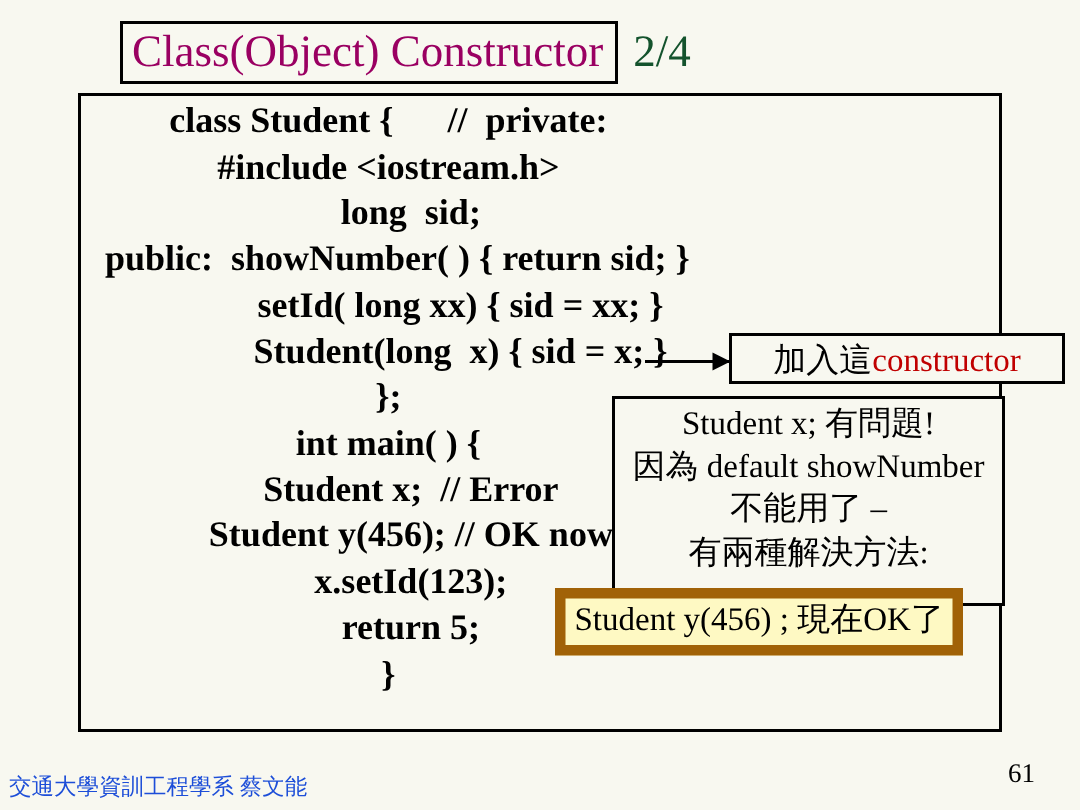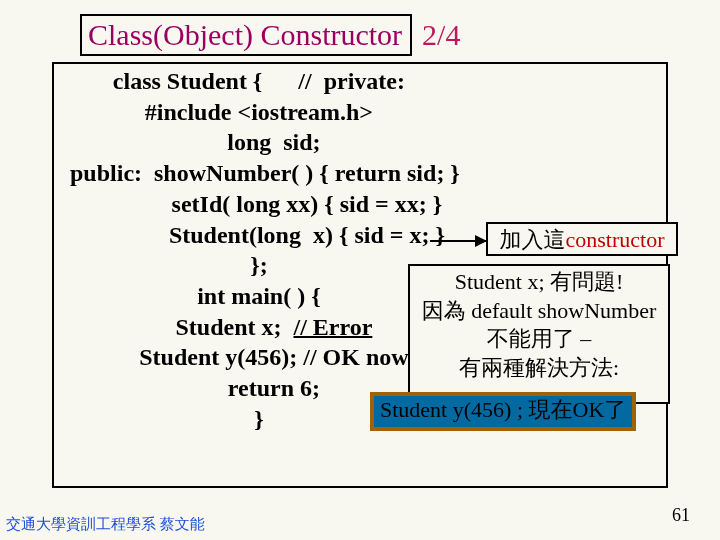--- a/index.html
+++ b/index.html
@@ -29,21 +29,21 @@
     border: 2px solid #000;
     padding: 2px 8px 2px 6px;
     font-size: 30px;
     font-weight: normal;
     color: #9a0062;
     background: #f8f8f0;
   }
   .title-suffix {
     margin-left: 10px;
     font-size: 30px;
-    color: #be185d;
+    color: #14532d;
   }
   .main-box {
     position: absolute;
     top: 62px;
     left: 52px;
     width: 616px;
     height: 426px;
     border: 2px solid #000;
     box-sizing: border-box;
     background: #f8f8f0;
@@ -53,21 +53,20 @@
     top: 66px;
     left: 58px;
     font-size: 24px;
     font-weight: bold;
     color: #000;
     line-height: 1.28;
     white-space: nowrap;
   }
   .code div { white-space: pre; }
   .error-underline {
-    text-decoration: underline;
     text-decoration-thickness: 2px;
   }
   .arrow {
     position: absolute;
     top: 240px;
     left: 430px;
     width: 56px;
     height: 2px;
     background: #000;
   }
@@ -77,21 +76,21 @@
     right: -1px;
     top: -5px;
     border-left: 12px solid #000;
     border-top: 6px solid transparent;
     border-bottom: 6px solid transparent;
   }
   .callout1 {
     position: absolute;
     top: 222px;
     left: 486px;
-    width: 192px;
+    width: 224px;
     height: 34px;
     border: 2px solid #000;
     background: #f8f8f0;
     font-size: 22px;
     padding: 0 4px;
     box-sizing: border-box;
     line-height: 32px;
   }
   .callout1 .red { color: #c00000; }
   .callout2 {
@@ -103,22 +102,22 @@
     background: #f8f8f0;
     font-size: 22px;
     padding: 2px 6px 20px 6px;
     box-sizing: border-box;
     line-height: 1.3;
   }
   .callout3 {
     position: absolute;
     top: 392px;
     left: 370px;
-    border: 4px solid #a16207;
-    background: #0369a1;
+    border: 7px solid #a16207;
+    background: #fef9c3;
     font-size: 22px;
     padding: 0px 6px 2px 6px;
     box-sizing: border-box;
     line-height: 1.3;
   }
   .footer-left {
     position: absolute;
     bottom: 6px;
     left: 6px;
     font-size: 15px;
@@ -151,21 +150,22 @@
     <div>class Student {      //  private:</div>
     <div>#include &lt;iostream.h&gt;</div>
     <div>     long  sid;</div>
     <div>  public:  showNumber( ) { return sid; }</div>
     <div>                setId( long xx) { sid = xx; }</div>
     <div>                Student(long  x) { sid = x; }</div>
     <div>};</div>
     <div>int main( ) {</div>
     <div><span>     Student x;  </span><span class="error-underline">// Error</span></div>
     <div>     Student y(456); // OK now</div>
-    <div>     return 6;</div>
+    <div>     x.setId(123);</div>
+    <div>     return 5;</div>
     <div>}</div>
   </div>
 
   <div class="arrow"></div>
 
   <div class="callout1">
     <span>加入這</span><span class="red">constructor</span>
   </div>
 
   <div class="callout2">

